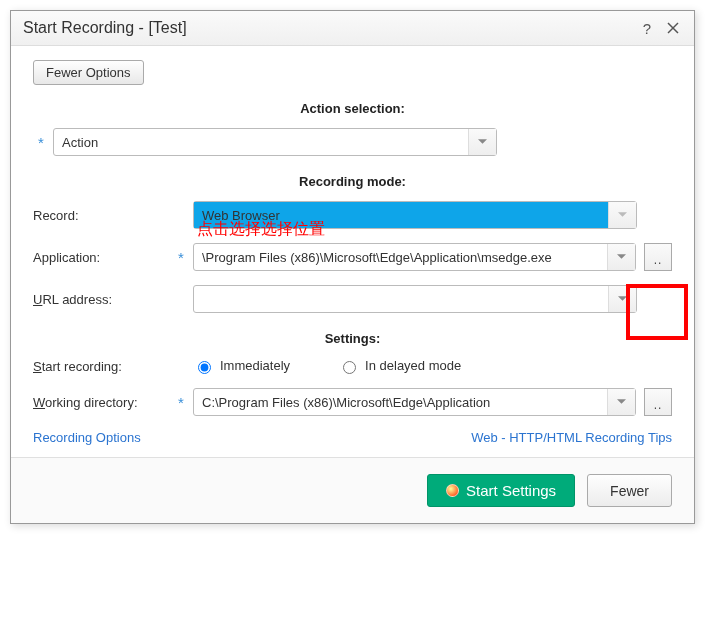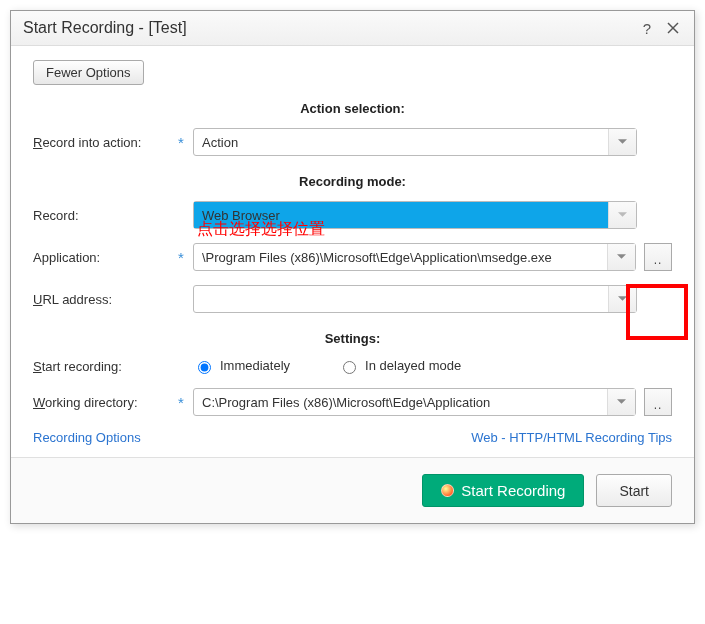--- a/index.html
+++ b/index.html
@@ -224,21 +224,20 @@
   <div class="content-wrapper">
     <div class="content">
 
       <div class="top-right">
         <button class="btn">Fewer Options</button>
       </div>
 
       <div class="section-header">Action selection:</div>
 
       <div class="form-row">
-        <span class="form-label"><span class="u">R</span>ecord into action:</span>
         <span class="req">*</span>
         <div class="combo">
           <input class="combo-input" value="Action" style="">
           <div class="combo-arrow">
             <svg viewBox="0 0 10 6">
                 <path d="M0 0 L5 5 L10 0 Z" fill="#888"></path>
               </svg>
           </div>
         </div>
       </div>
@@ -323,17 +322,17 @@
 
     </div>
 
     <div class="annotation-text">点击选择选择位置</div>
     <div class="highlight-box" style="left:615px; top:238px; width:62px; height:56px;"></div>
   </div>
 
   <div class="footer">
     <button class="btn-primary">
       <span class="rec-icon"></span>
-      <span>Start Recording</span>
+      <span>Start Settings</span>
     </button>
-    <button class="btn-secondary">Start</button>
+    <button class="btn-secondary">Fewer</button>
   </div>
 </div>
 
 </body></html>

